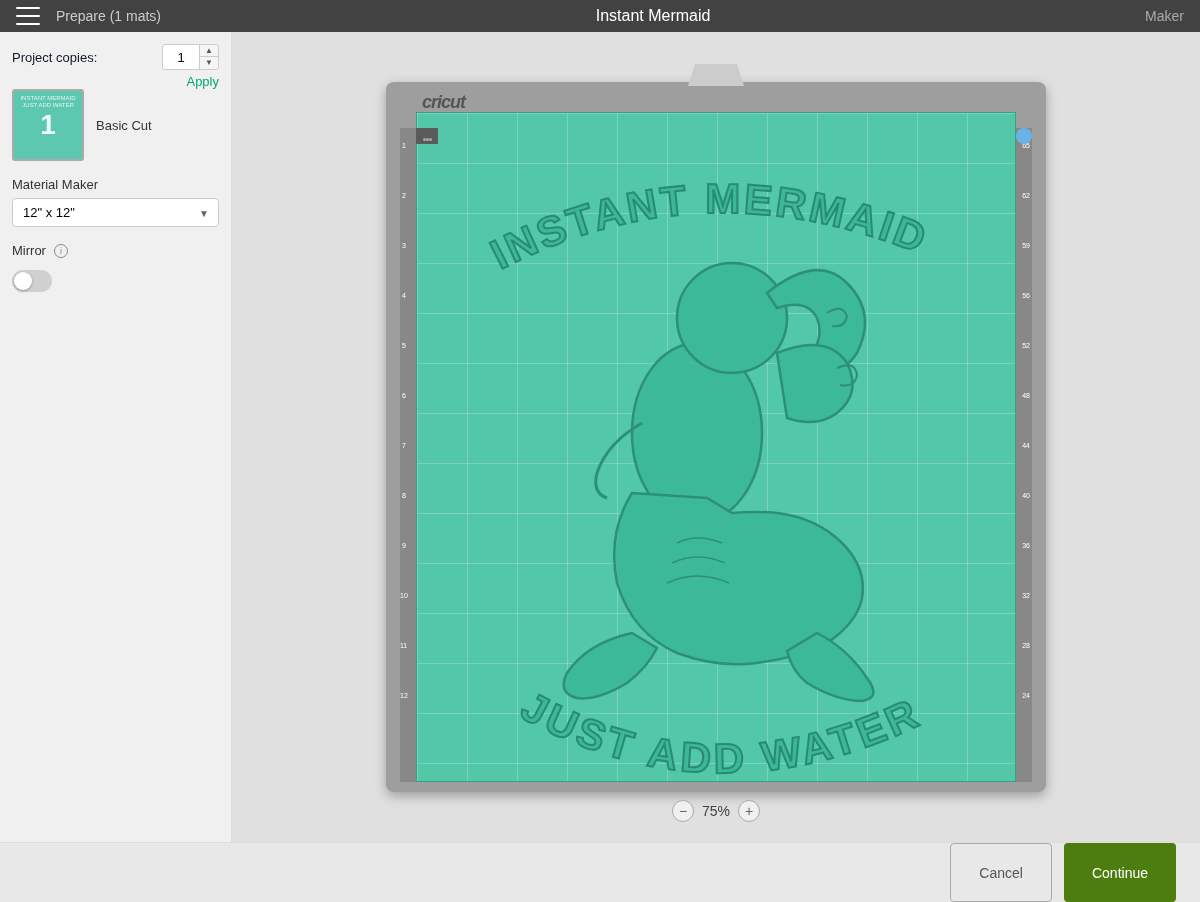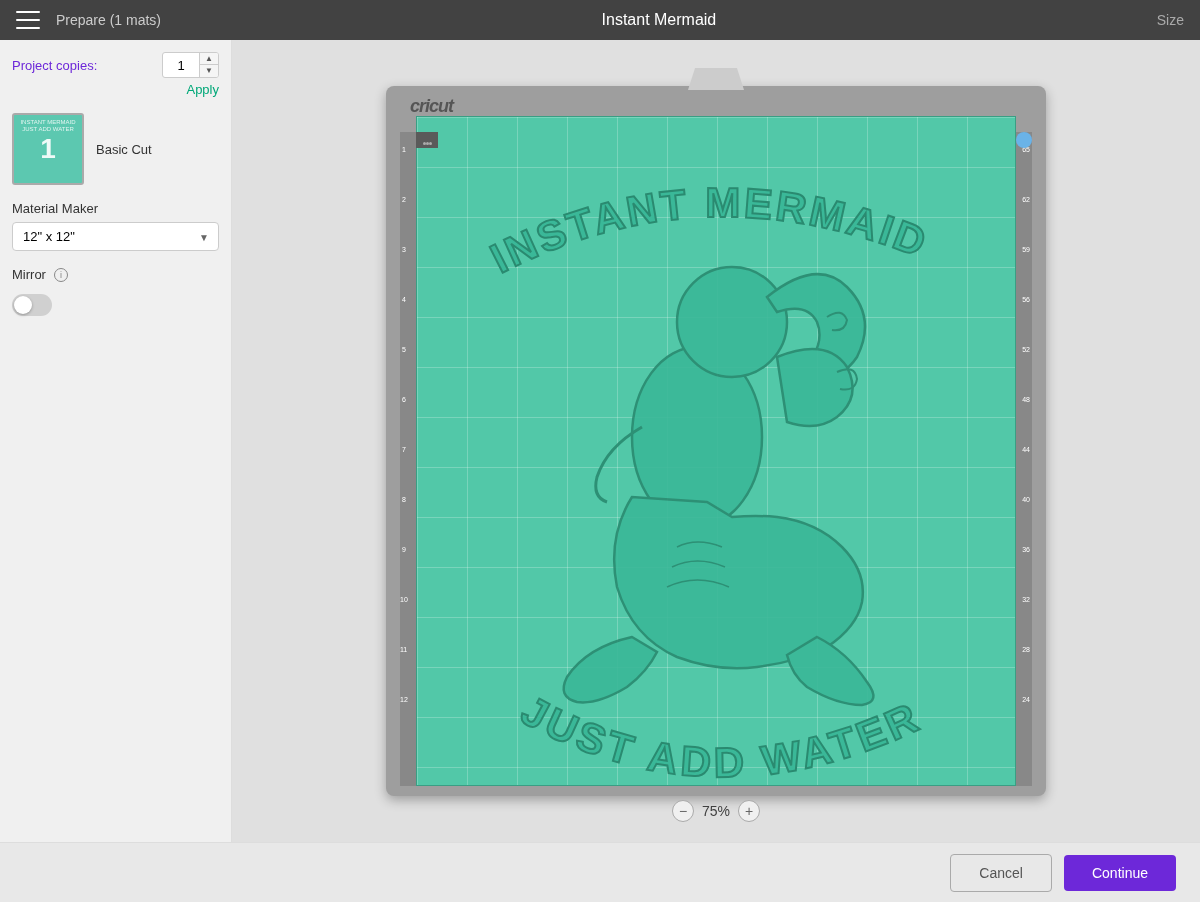--- a/index.html
+++ b/index.html
@@ -10,21 +10,21 @@
       height: 902px;
       overflow: hidden;
       display: flex;
       flex-direction: column;
     }
 
     
     .header {
       background: #424242;
       color: white;
-      height: 40px;
+      height: 32px;
       display: flex;
       align-items: center;
       padding: 0 16px;
       flex-shrink: 0;
     }
     .header-menu-icon {
       width: 24px;
       height: 18px;
       display: flex;
       flex-direction: column;
@@ -73,21 +73,21 @@
     }
 
     .copies-row {
       display: flex;
       align-items: center;
       justify-content: space-between;
       margin-bottom: 4px;
     }
     .copies-label {
       font-size: 13px;
-      color: #6d28d9;
+      color: #0f172a;
     }
     .copies-input-wrap {
       display: flex;
       align-items: center;
       border: 1px solid #ccc;
       border-radius: 3px;
       background: white;
       overflow: hidden;
     }
     .copies-input {
@@ -114,21 +114,20 @@
       align-items: center;
       justify-content: center;
       color: #555;
       line-height: 1;
     }
     .spinner-btn:first-child { border-bottom: 1px solid #ccc; }
 
     .apply-btn {
       display: flex;
       justify-content: flex-end;
-      margin-bottom: 16px;
     }
     .apply-btn button {
       background: none;
       border: none;
       color: #00a878;
       font-size: 13px;
       cursor: pointer;
       font-weight: 500;
     }
 
@@ -287,21 +286,21 @@
       transform: translateX(-50%);
       width: 70px;
       height: 22px;
       background: #ccc;
       clip-path: polygon(10% 100%, 90% 100%, 80% 0%, 20% 0%);
     }
 
     .cricut-logo {
       position: absolute;
       top: 10px;
-      left: 24px;
+      left: 36px;
       font-size: 18px;
       font-weight: bold;
       color: #555;
       font-style: italic;
       letter-spacing: -1px;
     }
 
     .mat-inner {
       position: absolute;
       top: 30px;
@@ -419,59 +418,58 @@
     .zoom-level {
       font-size: 14px;
       color: #404040;
     }
 
     
     .footer {
       height: 60px;
       background: #e8e8e8;
       display: flex;
-      align-items: center;
       justify-content: flex-end;
       padding: 0 24px;
       gap: 12px;
       border-top: 1px solid #ddd;
       flex-shrink: 0;
     }
     .cancel-btn {
       padding: 10px 28px;
       border: 1px solid #aaa;
       border-radius: 4px;
       background: #e8e8e8;
       font-size: 14px;
       color: #555;
       cursor: pointer;
     }
     .continue-btn {
       padding: 10px 28px;
       border: none;
       border-radius: 4px;
-      background: #6d28d9;
+      background: #4d7c0f;
       color: white;
       font-size: 14px;
       cursor: pointer;
       font-weight: 500;
     }
   </style>
 </head>
 <body>
 
 <div class="header">
   <div class="header-menu-icon">
     <span></span>
       <span></span>
       <span></span>
   </div>
   <span class="header-title">Prepare (1 mats)</span>
   <div class="header-center">Instant Mermaid</div>
-  <div class="header-right">Size</div>
+  <div class="header-right">Maker</div>
 </div>
 
 <div class="main-layout">
 
   <div class="sidebar">
     <div class="copies-row">
       <span class="copies-label">Project copies:</span>
       <div class="copies-input-wrap">
         <input class="copies-input" type="text" value="1" style="">
         <div class="copies-spinners">

